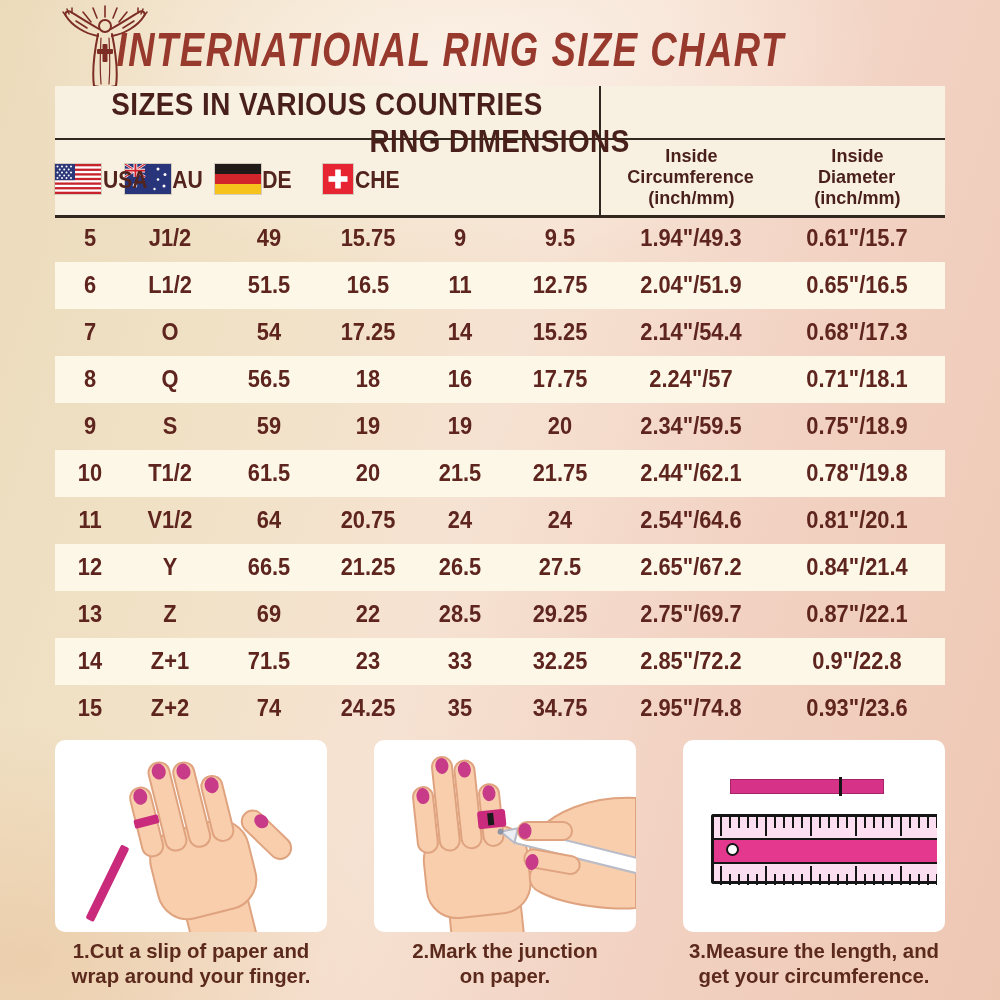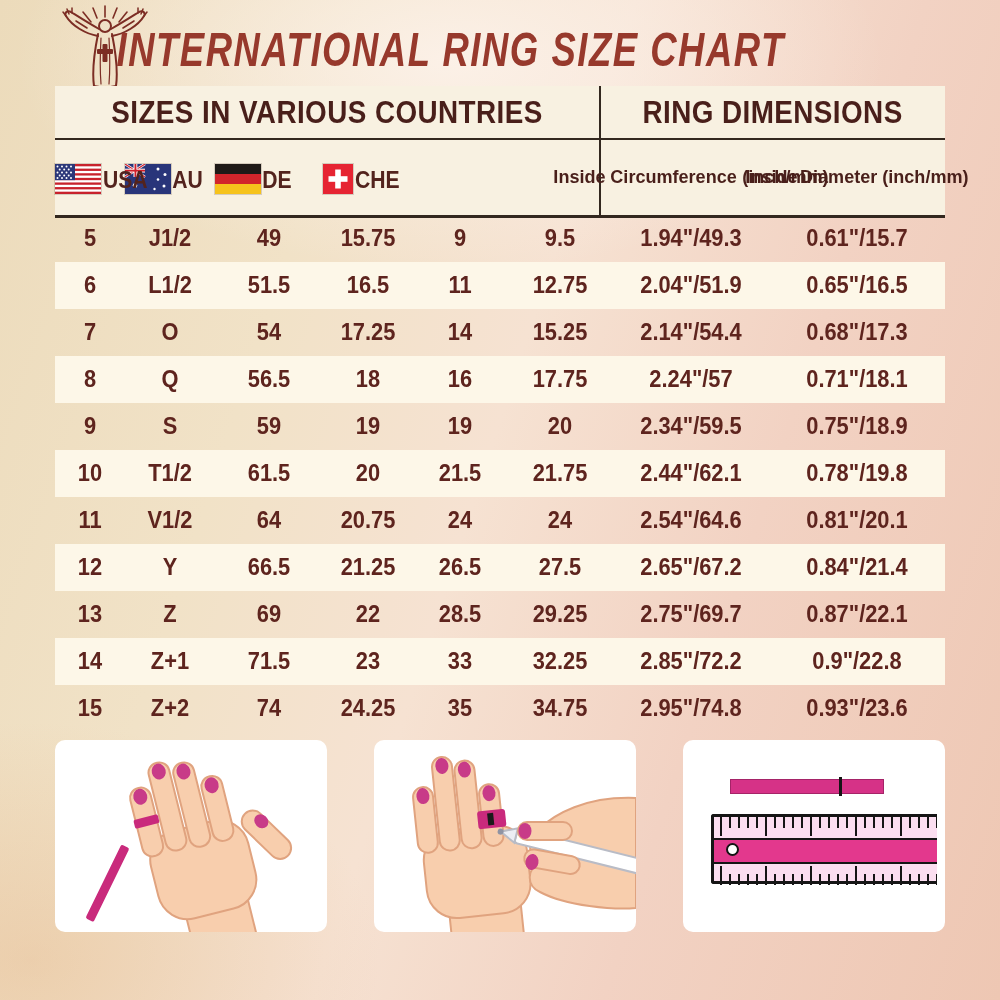--- a/index.html
+++ b/index.html
@@ -14,34 +14,34 @@
   
   .logo{position:absolute;left:46px;top:4px;width:118px;height:86px;}
   .title-wrap{position:absolute;left:120px;top:18px;width:770px;height:62px;
     display:flex;align-items:center;justify-content:flex-end;}
   .title-wrap span{
     font-weight:bold;font-style:italic;font-size:48px;letter-spacing:2px;
     color:#97392c;transform:scaleX(.76);white-space:nowrap;}
   
   .head-band{position:absolute;left:55px;top:86px;width:890px;height:129px;
     background:#f8f1e1;border-bottom:3px solid #33281f;}
-  .head-top{height:52px;display:flex;border-bottom:2px solid #33281f;}
+  .head-top{height:52px;display:flex;border-bottom:2px solid #33281f;flex-direction:column;}
   .head-top .hcell{display:flex;align-items:center;justify-content:center;}
   .head-top .left{width:545px;}
   .head-top .right{flex:1;}
   .section-title{font-size:32px;font-weight:bold;color:#491f1a;
     transform:scaleX(.87);white-space:nowrap;letter-spacing:.5px;}
   .vdiv{position:absolute;left:544px;top:0;width:2px;height:100%;background:#33281f;}
   .cols{display:grid;grid-template-columns:70px 90px 108px 90px 94px 106px 156px 176px;}
   .head-bottom{height:72px;}
   .flag-cell{display:flex;flex-direction:row;align-items:center;padding-top:6px;}
   .flag{height:30px;box-shadow:0 0 0 1px rgba(60,40,30,.18);}
   .flag svg{display:block;height:30px;}
   .flag-label{margin-top:2px;font-size:23px;font-weight:bold;color:#53231d;transform:scaleX(.92);}
-  .dim-cell{display:flex;flex-direction:row;align-items:center;justify-content:center;
+  .dim-cell{display:flex;flex-direction:column;align-items:center;justify-content:center;
     font-size:19px;font-weight:bold;color:#491f1a;line-height:21px;}
   .dim-cell span{transform:scaleX(.95);white-space:nowrap;}
   .dc1{grid-column:7;} .dc2{grid-column:8;}
   
   .rows{position:absolute;left:55px;top:215px;width:890px;}
   .trow{height:47px;align-items:center;}
   .trow.alt{background:#fdf7e8;}
   .tcell{text-align:center;font-size:23px;font-weight:bold;color:#5e241e;transform:scaleX(.95);}
   
   .cards{position:absolute;left:55px;top:740px;width:890px;display:flex;justify-content:space-between;}
@@ -399,14 +399,28 @@
           <div class="ticks ticks-top"></div>
           <div class="p3-band">
               <div class="p3-hole"></div>
             </div>
           <div class="ticks ticks-bottom"></div>
         </div>
       </div>
     </div>
   </div>
 
+  <div class="captions">
+    <div class="caption c1">
+      <div>1.Cut a slip of paper and</div>
+      <div>wrap around your finger.</div>
+    </div>
+    <div class="caption c2">
+      <div>2.Mark the junction</div>
+      <div>on paper.</div>
+    </div>
+    <div class="caption c3">
+      <div>3.Measure the length, and</div>
+      <div>get your circumference.</div>
+    </div>
+  </div>
 
 </div>
 
 </body></html>

